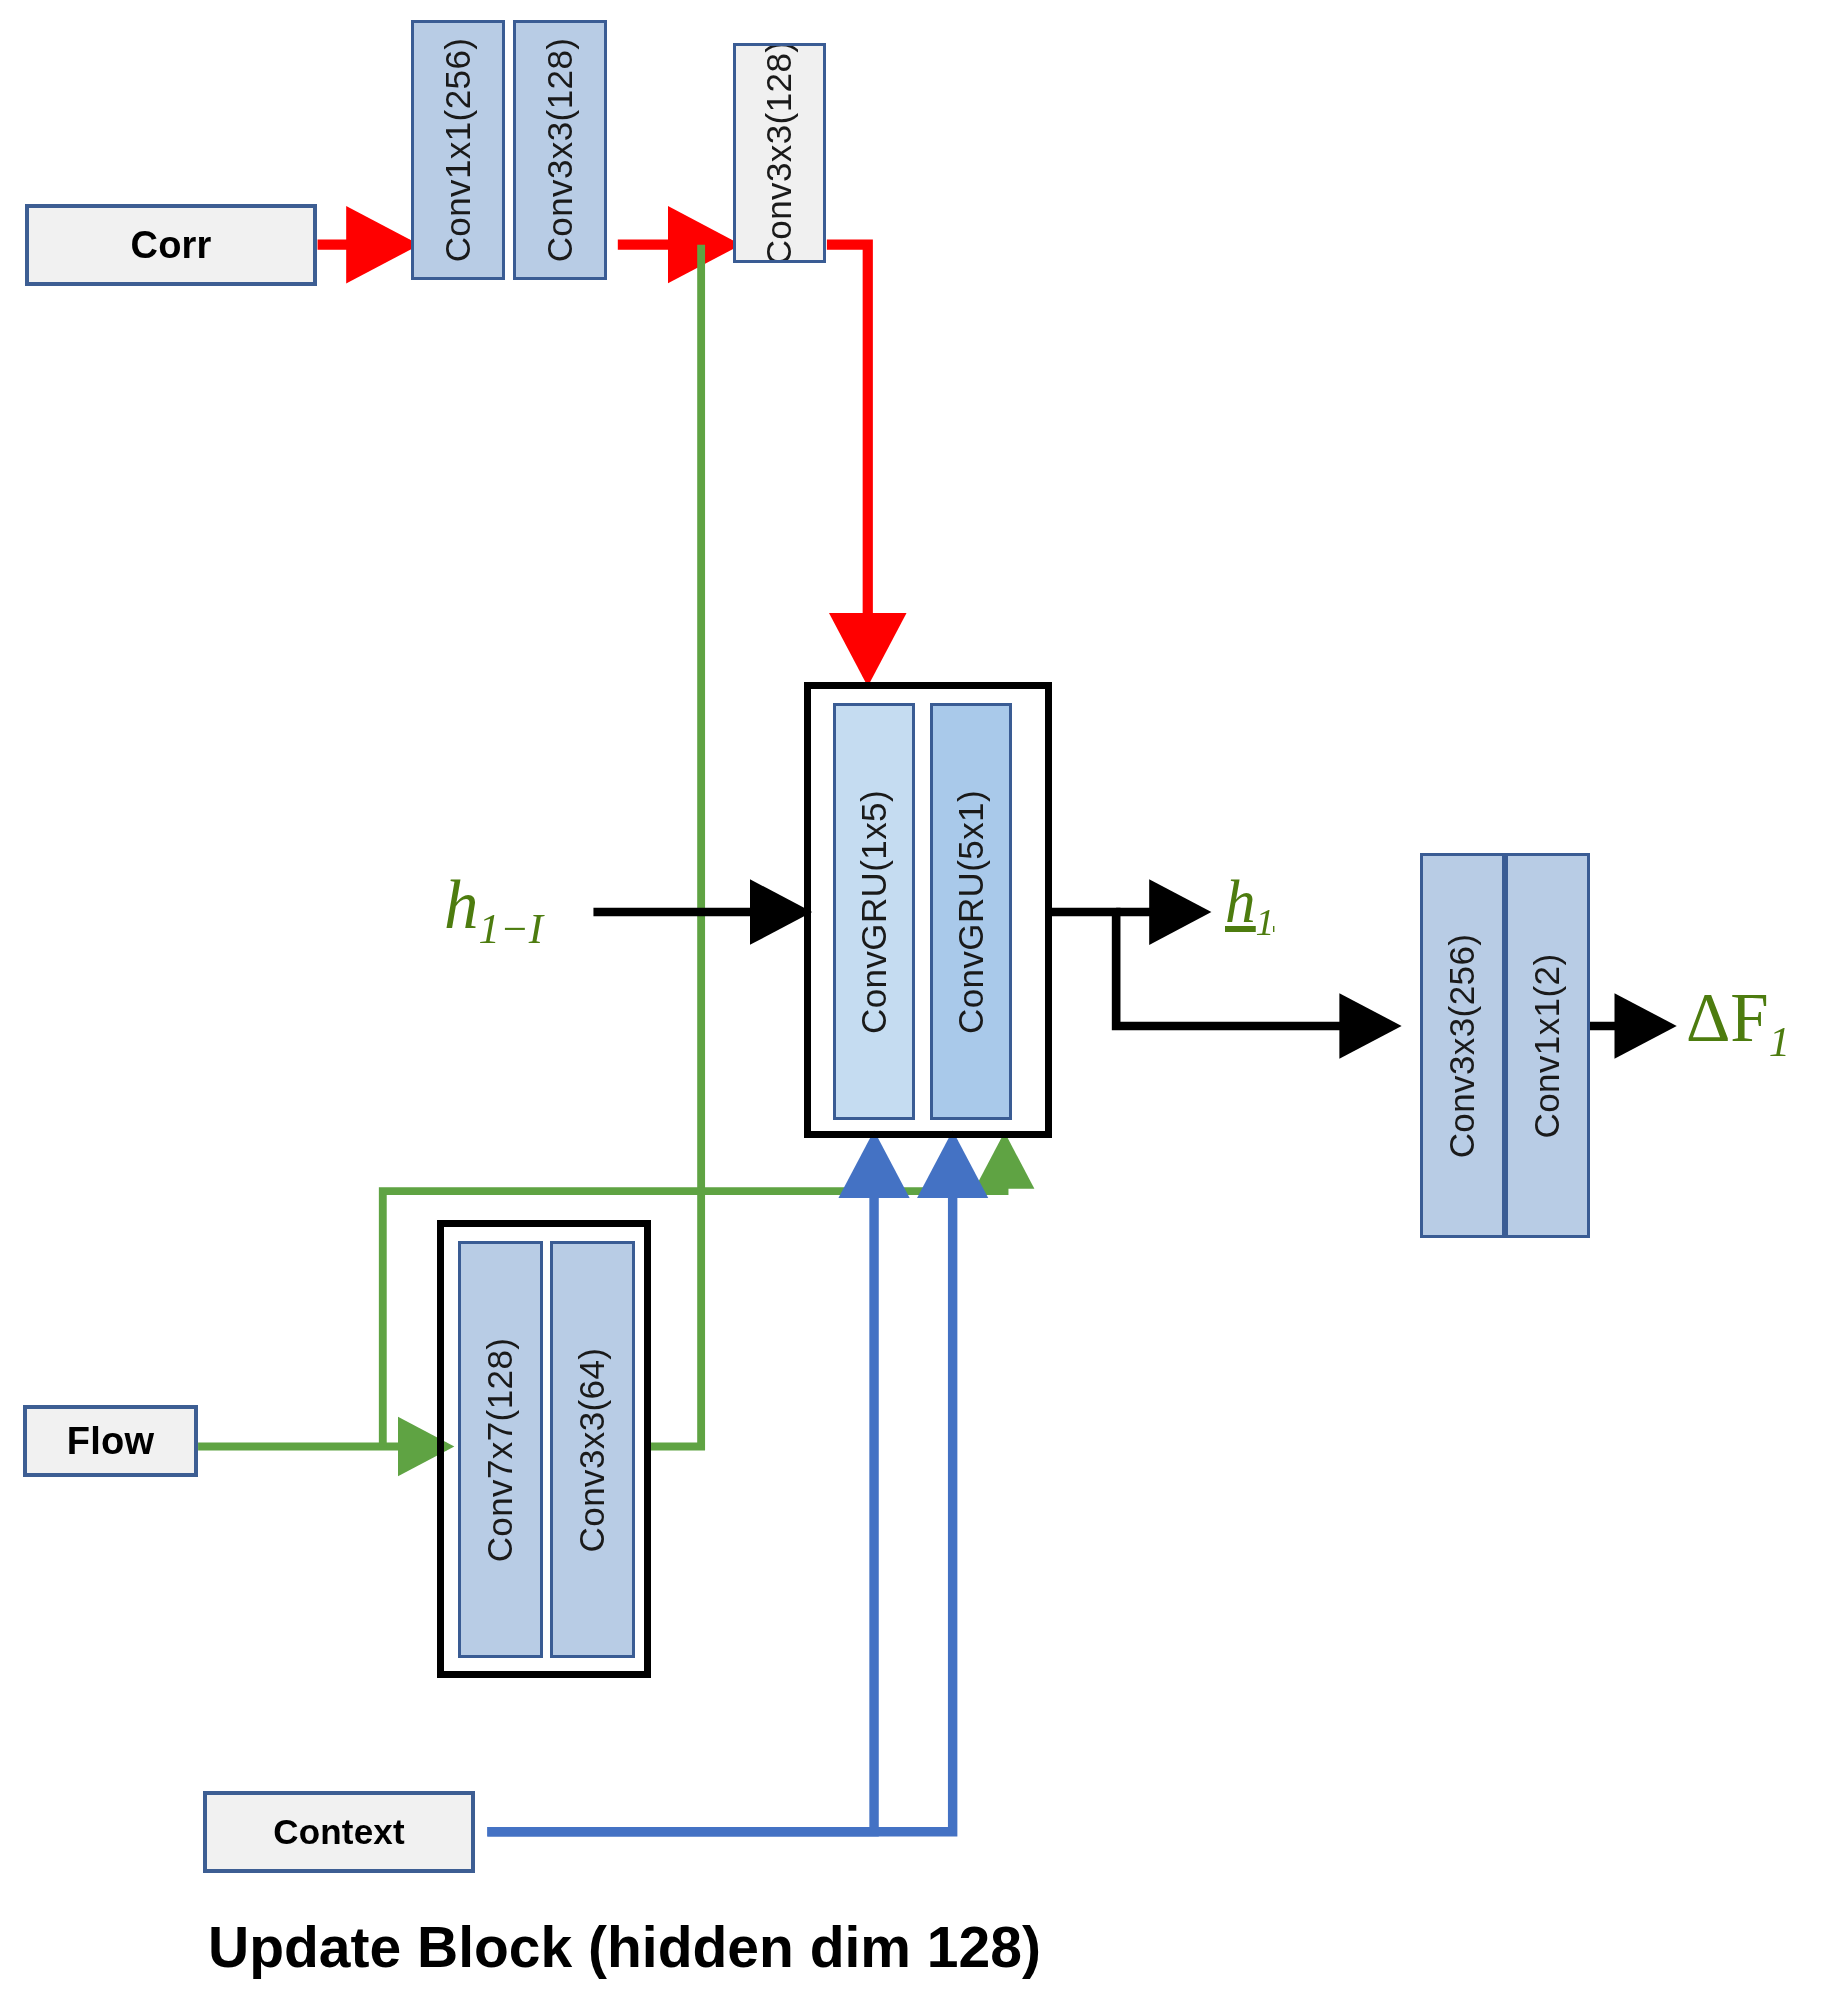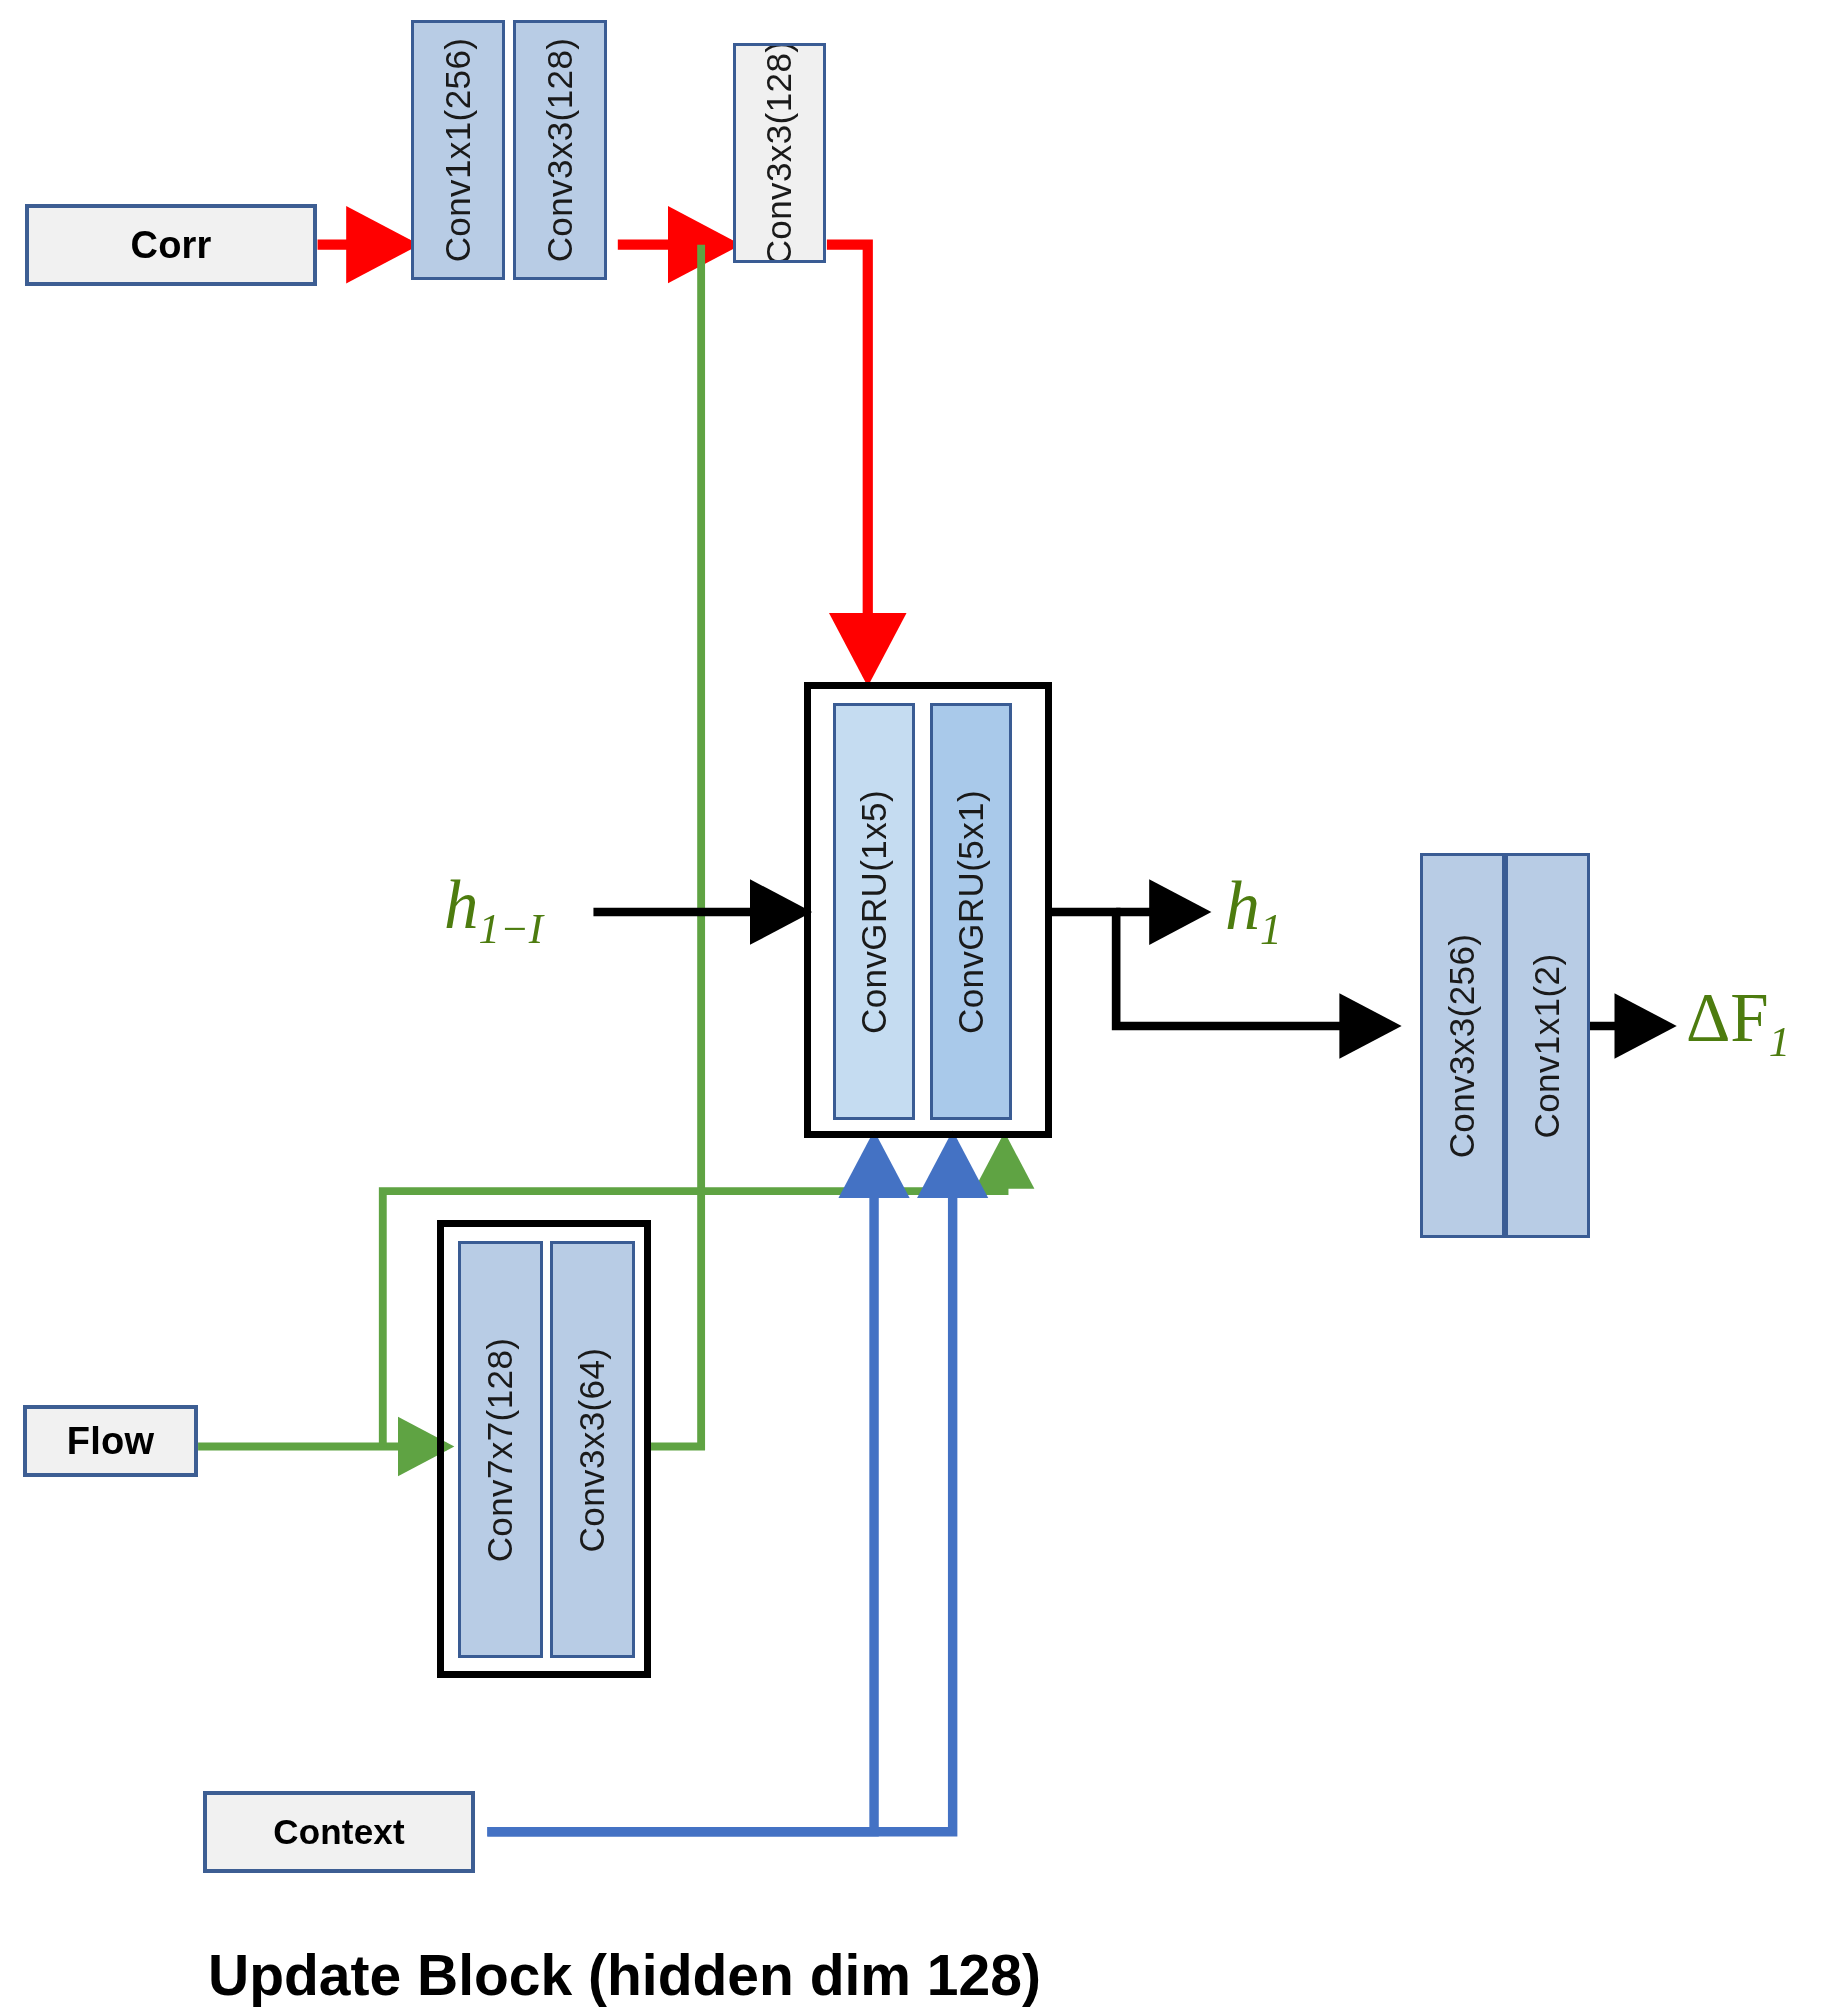--- a/index.html
+++ b/index.html
@@ -206,26 +206,26 @@
     <span>Conv3x3(256)</span>
   </div>
   <div class="vbar fill-blue" style="left:1505px; top:853px; width:85px; height:385px;">
     <span>Conv1x1(2)</span>
   </div>
 
   <div class="math" style="left:444px; top:871px; font-size:69px;">
     <span>h</span><span class="sub">1−I</span>
   </div>
 
-  <div class="math" style="left:1225px; top:871px; font-size:70px;">
+  <div class="math" style="left:1225px; top:871px; font-size:61px;text-decoration:underline;">
     <span>h</span><span class="sub">1</span>
   </div>
 
   <div class="math" style="left:1686px; top:984px; font-size:69px;">
     <span class="up">ΔF</span><span class="sub">1</span>
   </div>
 
-  <div class="caption" style="left:208px; top:1914px; font-size:57px;margin-top:28px;">
+  <div class="caption" style="left:208px; top:1914px; font-size:57px;">
     <span>Update Block (hidden dim 128)</span>
   </div>
 
 </div>
 
 
 </body></html>

